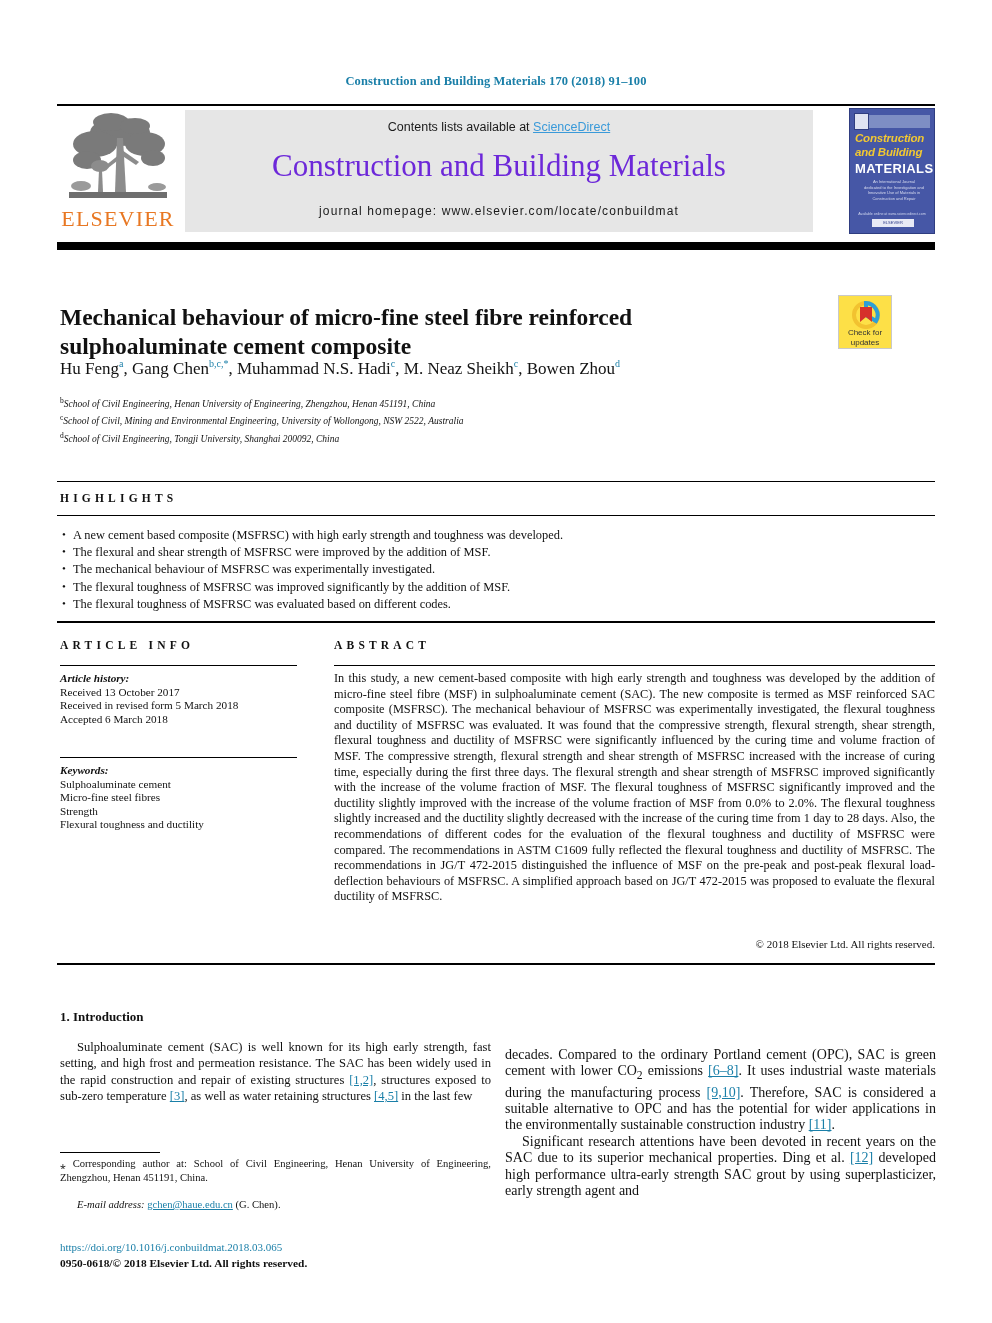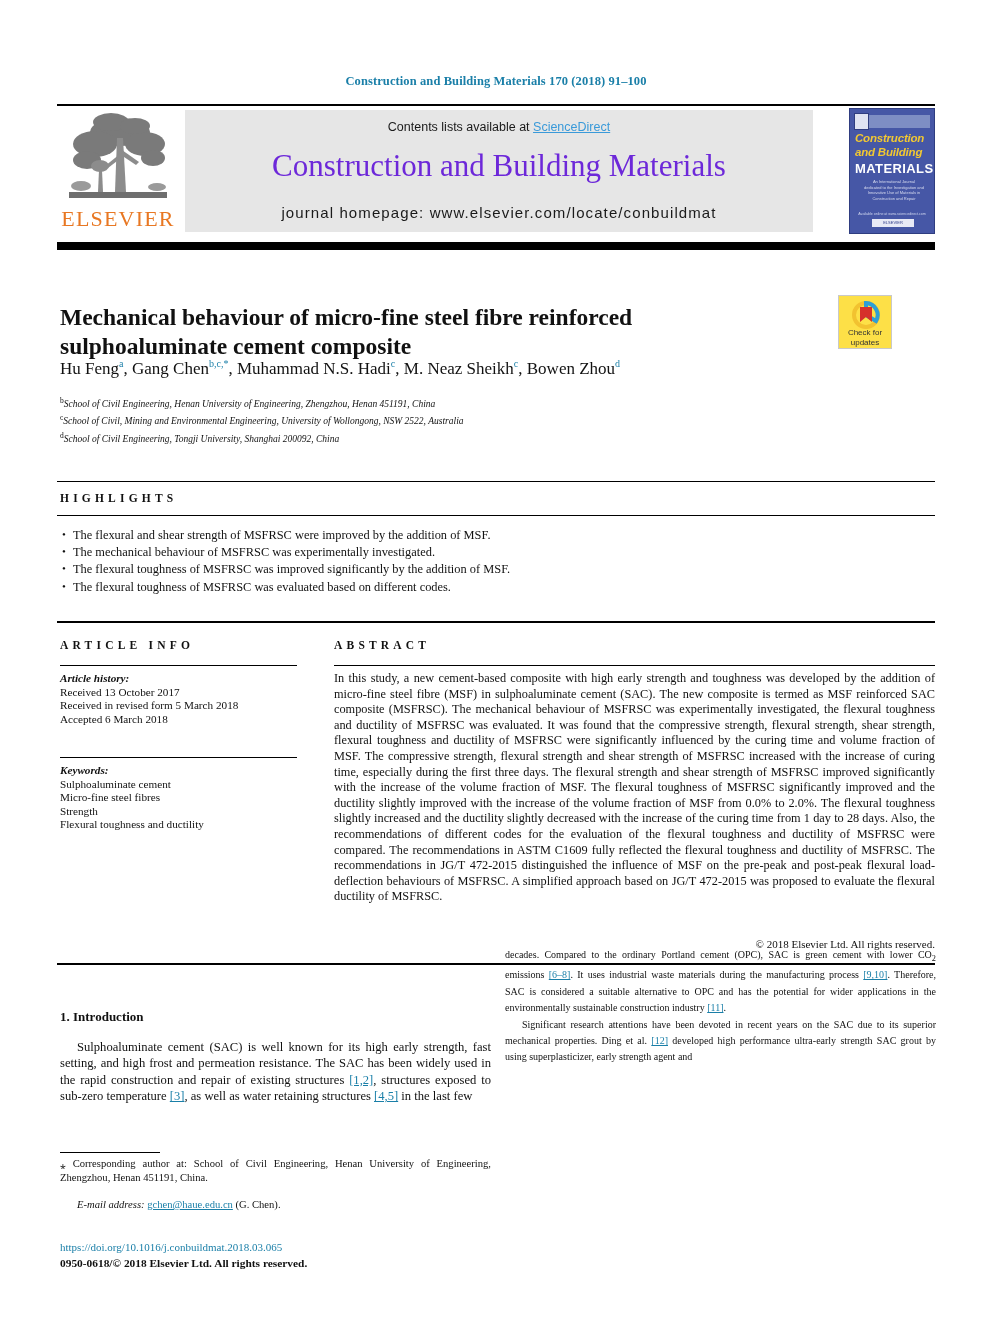--- a/index.html
+++ b/index.html
@@ -105,21 +105,21 @@
     font-family: "Liberation Serif", serif;
     font-size: 31px;
     color: #6d28d9;
   }
   .homepage-line {
     position: absolute;
     left: 0; top: 94px;
     width: 628px;
     text-align: center;
     font-family: "Liberation Sans", sans-serif;
-    font-size: 15px;
+    font-size: 12px;
     letter-spacing: 1.1px;
     color: #1a1a1a;
   }
   .cover-thumb {
     position: absolute;
     left: 792px; top: 4px;
     width: 86px;
     height: 126px;
     background: #4657a6;
     border: 1px solid #2f3d80;
@@ -412,24 +412,24 @@
     left: 60px; top: 1039px;
     width: 431px;
     font-family: "Liberation Serif", serif;
     font-size: 12.6px;
     line-height: 16.4px;
     text-align: justify;
     color: #111;
   }
   .col-right {
     position: absolute;
-    left: 505px; top: 947px;
+    left: 505px; top: 1047px;
     width: 431px;
     font-family: "Liberation Serif", serif;
-    font-size: 10px;
+    font-size: 14px;
     line-height: 16.4px;
     text-align: justify;
     color: #111;
   }
   .col-left p, .col-right p { margin: 0; text-indent: 17px; }
   .col-right p + p { margin-top: 0; }
   .ref { color: #1a7fa8; }
 
   
   .fn-rule {
@@ -559,20 +559,21 @@
   <div class="affils">
     <div><sup>b</sup><span>School of Civil Engineering, Henan University of Engineering, Zhengzhou, Henan 451191, China</span></div>
     <div><sup>c</sup><span>School of Civil, Mining and Environmental Engineering, University of Wollongong, NSW 2522, Australia</span></div>
     <div><sup>d</sup><span>School of Civil Engineering, Tongji University, Shanghai 200092, China</span></div>
   </div>
 
   <div class="hl-rule-top"></div>
   <div class="hl-heading">HIGHLIGHTS</div>
   <div class="hl-rule-mid"></div>
   <ul class="hl-list">
+    <li>A new cement based composite (MSFRSC) with high early strength and toughness was developed.</li>
     <li>The flexural and shear strength of MSFRSC were improved by the addition of MSF.</li>
     <li>The mechanical behaviour of MSFRSC was experimentally investigated.</li>
     <li>The flexural toughness of MSFRSC was improved significantly by the addition of MSF.</li>
     <li>The flexural toughness of MSFRSC was evaluated based on different codes.</li>
   </ul>
   <div class="hl-rule-bottom"></div>
 
   <div class="ai-heading">ARTICLE INFO</div>
   <div class="ab-heading">ABSTRACT</div>
   <div class="ai-rule"></div>

